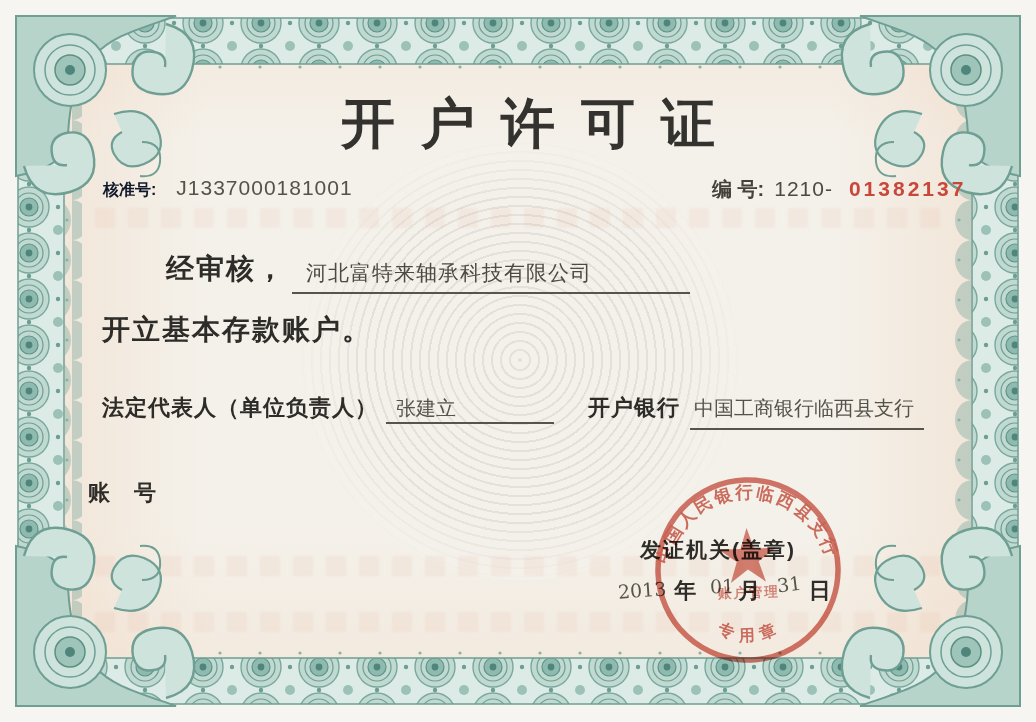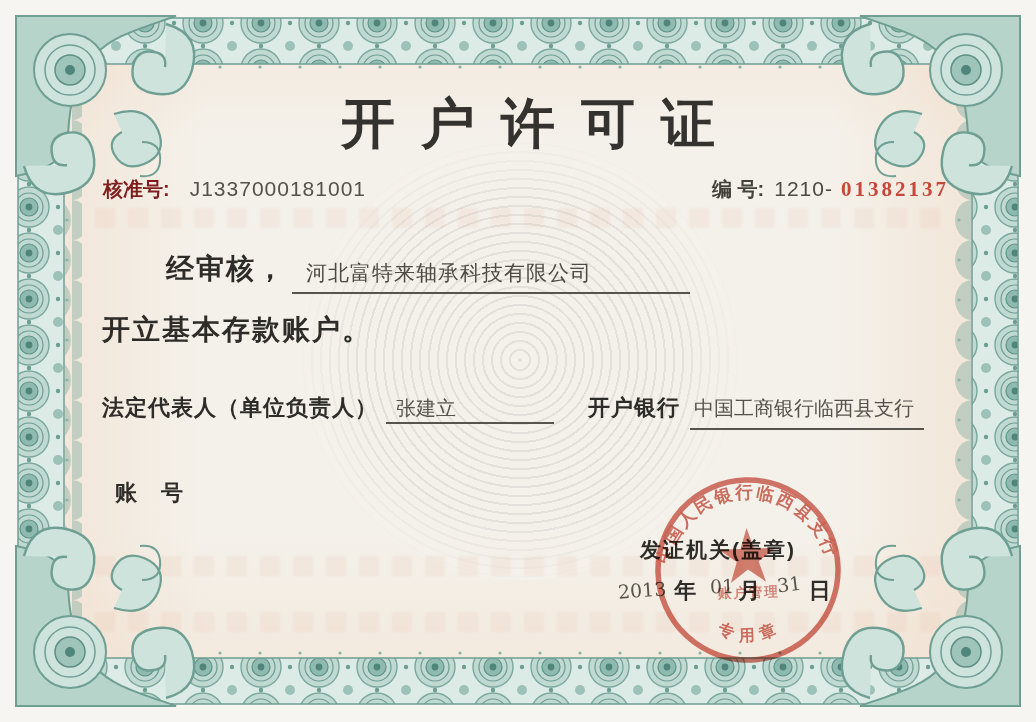--- a/index.html
+++ b/index.html
@@ -32,43 +32,43 @@
 
   .content { position:absolute; inset:0; color:#2f2d29; }
 
   .title {
     position:absolute; left:0; top:88px; width:1036px; text-align:center;
     font-family:"DejaVu Serif", serif; font-weight:700; font-size:54px; color:#34322e;
     letter-spacing:26px; text-indent:26px;padding-left:20px;
   }
 
   .row-approval { position:absolute; left:103px; top:176px; display:flex; align-items:baseline; }
-  .row-approval .lbl { font-size:20px; font-weight:600; color:#7f1d1d; }
+  .row-approval .lbl { font-size:16px; font-weight:600; color:#0f172a; }
   .row-approval .val { margin-left:20px; font-size:21px; color:#55524a; letter-spacing:1px; }
 
   .row-serial { position:absolute; left:712px; top:176px; display:flex; align-items:baseline; }
   .row-serial .lbl { font-size:20px; font-weight:600; color:#44423c; }
   .row-serial .pre { margin-left:10px; font-size:21px; color:#4c4a44; letter-spacing:1px; }
-  .row-serial .red { margin-left:8px; font-family:Liberation Serif, serif; font-size:21px; font-weight:700;
+  .row-serial .red { margin-left:16px; font-family:Liberation Sans, sans-serif; font-size:21px; font-weight:700;
                      color:#c8463a; letter-spacing:3px; }
 
   .row-main1 { position:absolute; left:166px; top:243px; display:flex; align-items:center; }
   .big { font-size:28px; font-weight:600; color:#2e2c28; letter-spacing:2px; white-space:nowrap; }
   .field { display:inline-block; border-bottom:2px solid #56544c; white-space:nowrap; }
   .company-field { width:398px; margin:16px 10px 0 6px; padding:0 0 5px 14px; font-size:21px; color:#4c4a44; letter-spacing:1px; }
 
   .row-main2 { position:absolute; left:102px; top:311px; }
 
   .row-fields { position:absolute; left:102px; top:393px; display:flex; align-items:baseline; }
   .mid { font-size:22px; font-weight:600; color:#2e2c28; letter-spacing:1px; white-space:nowrap; }
   .name-field { width:168px; margin-left:8px; padding:0 0 0 10px; font-size:20px; color:#56544c; }
   .bank-gap { width:34px; }
   .bank-field { width:234px; margin-left:10px; padding:0 0 6px 4px; font-size:20px; color:#54524a; }
 
-  .row-account { position:absolute; left:115px; top:478px; display:flex; align-items:baseline; }
+  .row-account { position:absolute; left:88px; top:478px; display:flex; align-items:baseline; }
   .acct-field { width:384px; margin-left:14px; padding:0 0 6px 10px; font-size:22px; color:#55534b; letter-spacing:1.5px; }
 
   .issuer { position:absolute; left:640px; top:536px; }
   .issuer .lbl { font-size:21px; font-weight:600; letter-spacing:2px; color:#2e2c28; }
   .date-row { margin-top:12px; margin-left:-22px; font-size:22px; font-weight:600; color:#2e2c28; white-space:nowrap; }
   .date-row .num { display:inline-block; font-family:"DejaVu Serif", serif; font-weight:400; font-size:19px; color:#57544a; }
   .n-year { transform:rotate(-4deg) translateY(-1px); }
   .n-month { margin-left:14px; transform:translateY(-5px) rotate(-2deg); }
   .n-day { margin-left:16px; transform:translateY(-7px) rotate(-7deg); color:#6d675c; }
   .u-year { margin-left:8px; } .u-month { margin-left:4px; } .u-day { margin-left:8px; }

